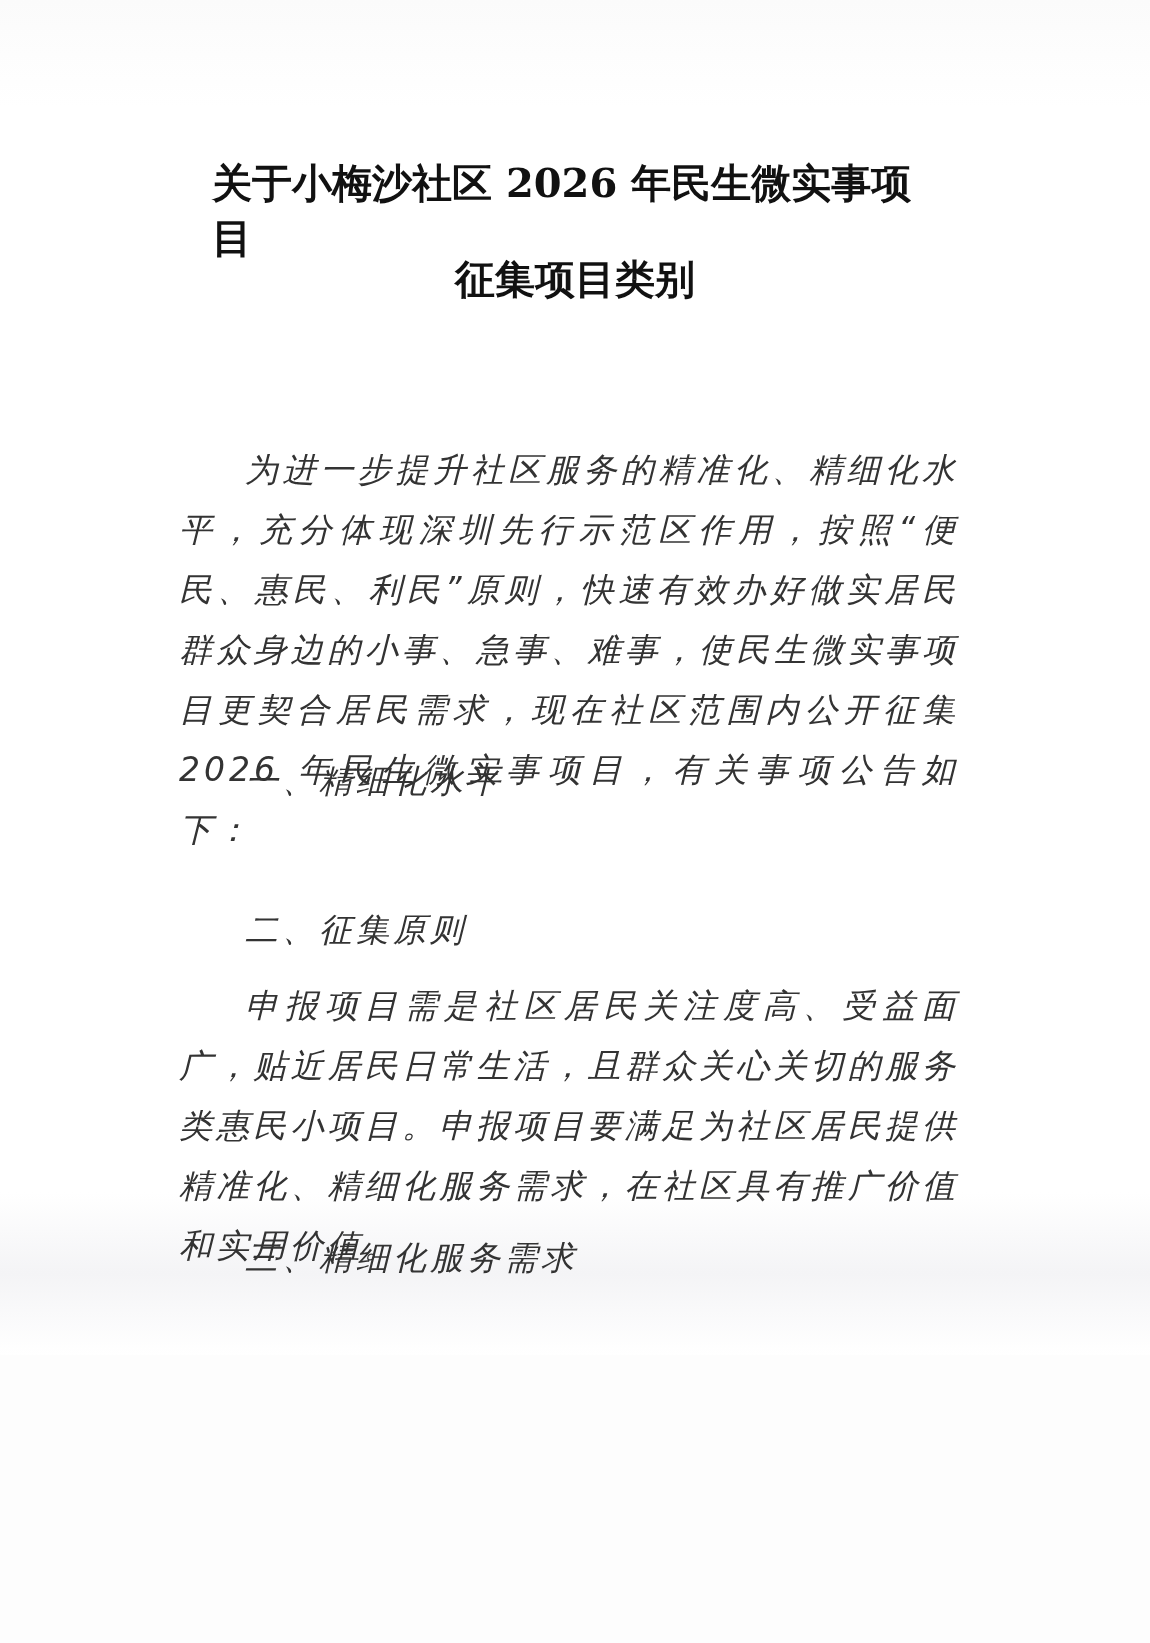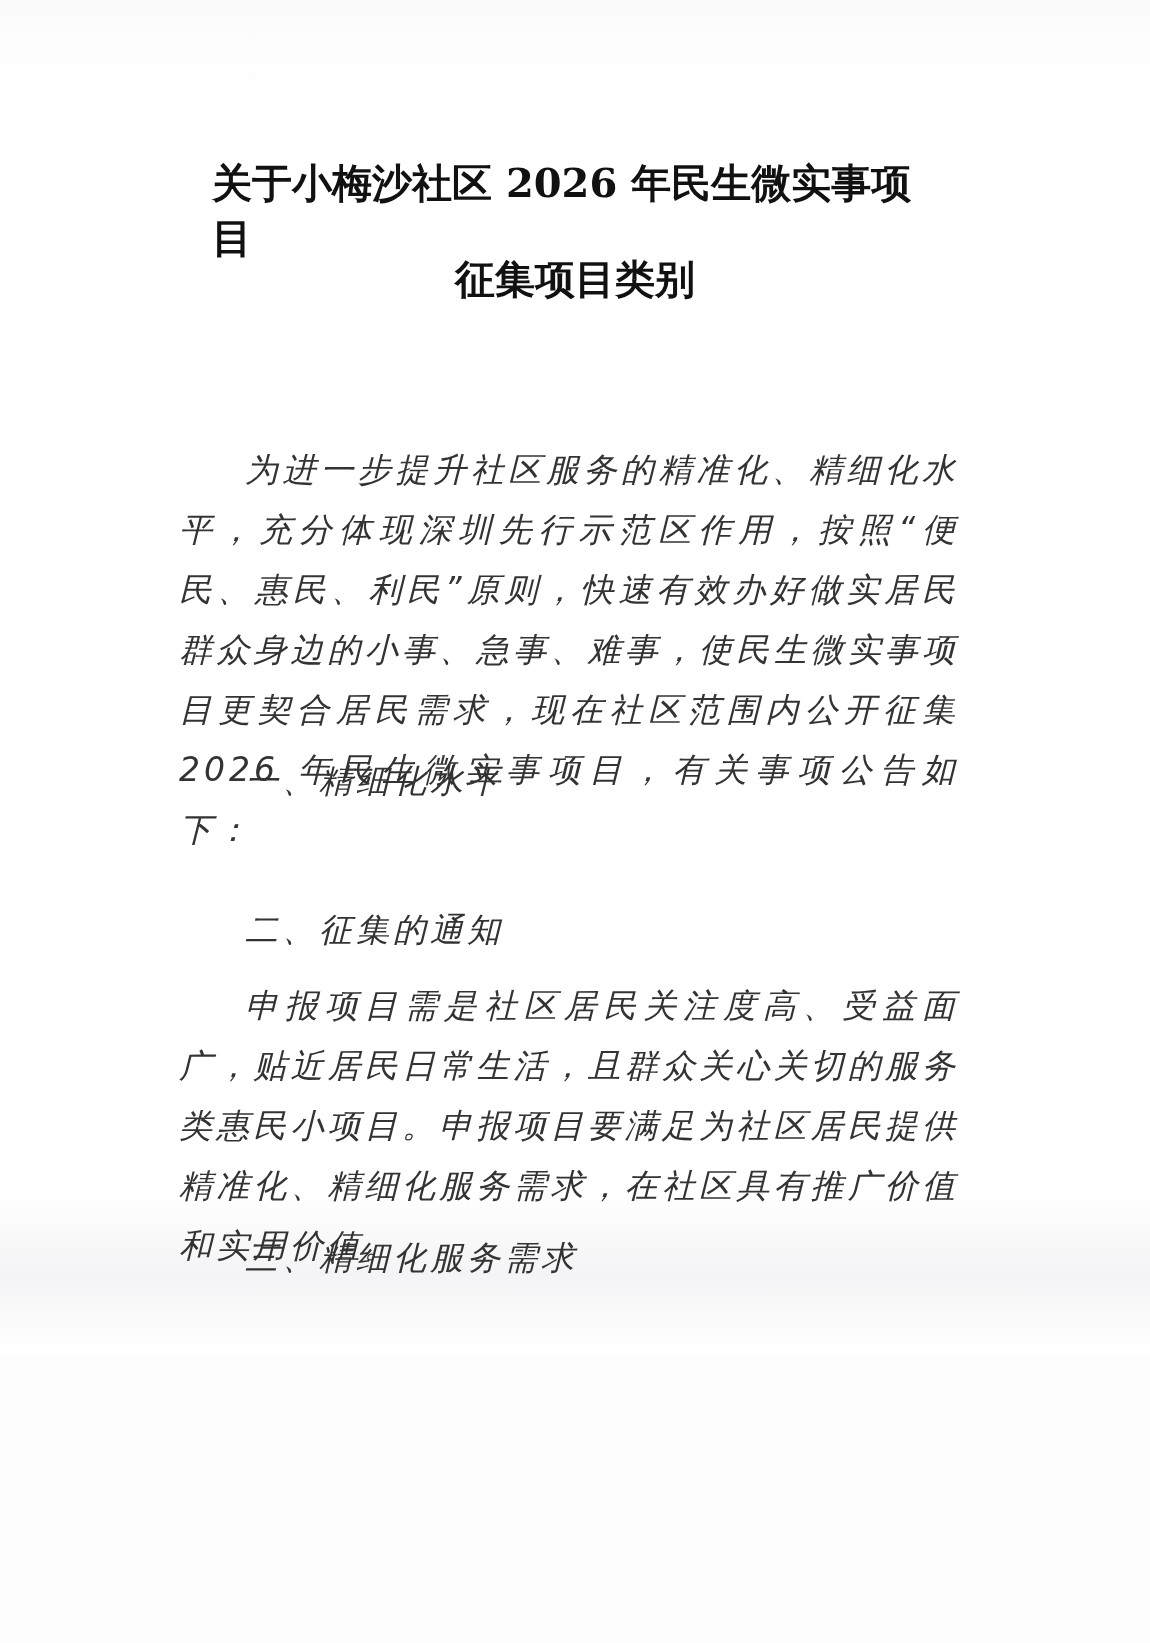--- a/index.html
+++ b/index.html
@@ -74,21 +74,21 @@
   <div class="body-text" id="p1">
     <p class="para">为进一步提升社区服务的精准化、精细化水平，充分体现深圳先行示范区作用，按照“便民、惠民、利民”原则，快速有效办好做实居民群众身边的小事、急事、难事，使民生微实事项目更契合居民需求，现在社区范围内公开征集 2026 年民生微实事项目，有关事项公告如下：</p>
   </div>
 
   <div class="body-text" id="h1">
     <p class="heading">一、精细化水平</p>
   </div>
 
 
   <div class="body-text" id="h2">
-    <p class="heading">二、征集的通知</p>
+    <p class="heading">二、征集原则</p>
   </div>
 
   <div class="body-text" id="p2">
     <p class="para">申报项目需是社区居民关注度高、受益面广，贴近居民日常生活，且群众关心关切的服务类惠民小项目。申报项目要满足为社区居民提供精准化、精细化服务需求，在社区具有推广价值和实用价值。</p>
   </div>
 
   <div class="body-text" id="h3">
     <p class="heading">三、精细化服务需求</p>
   </div>
 

